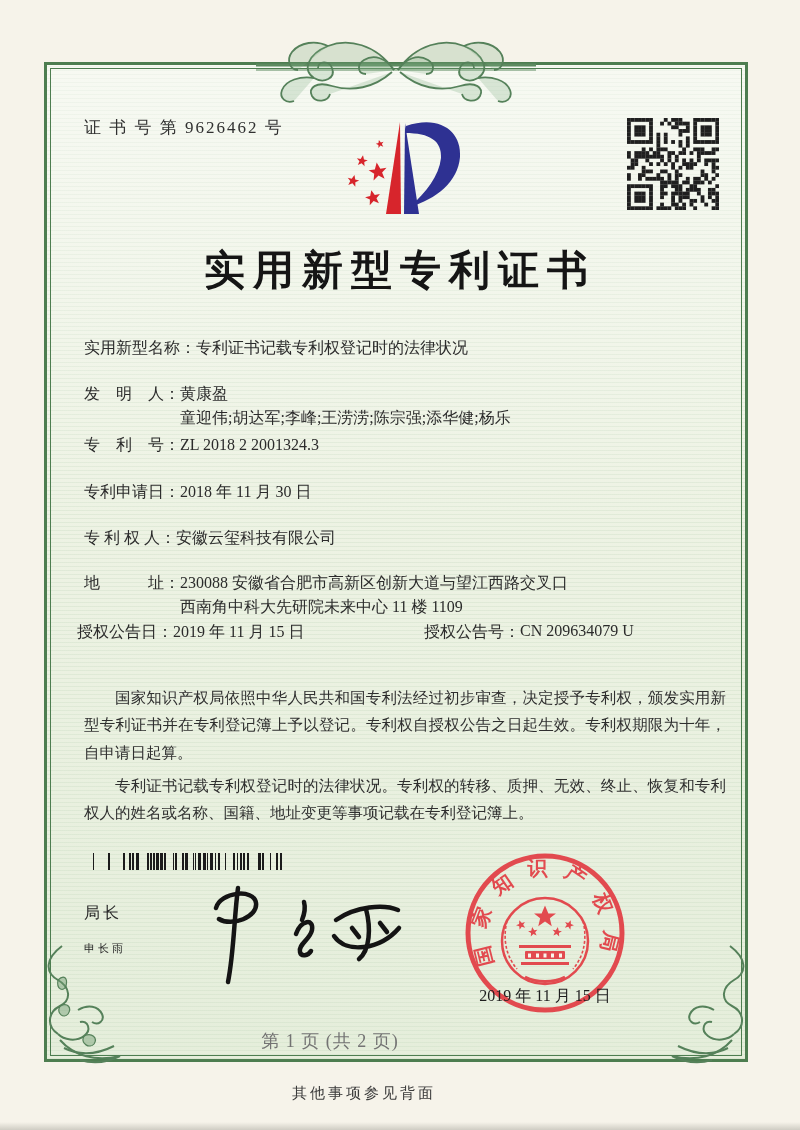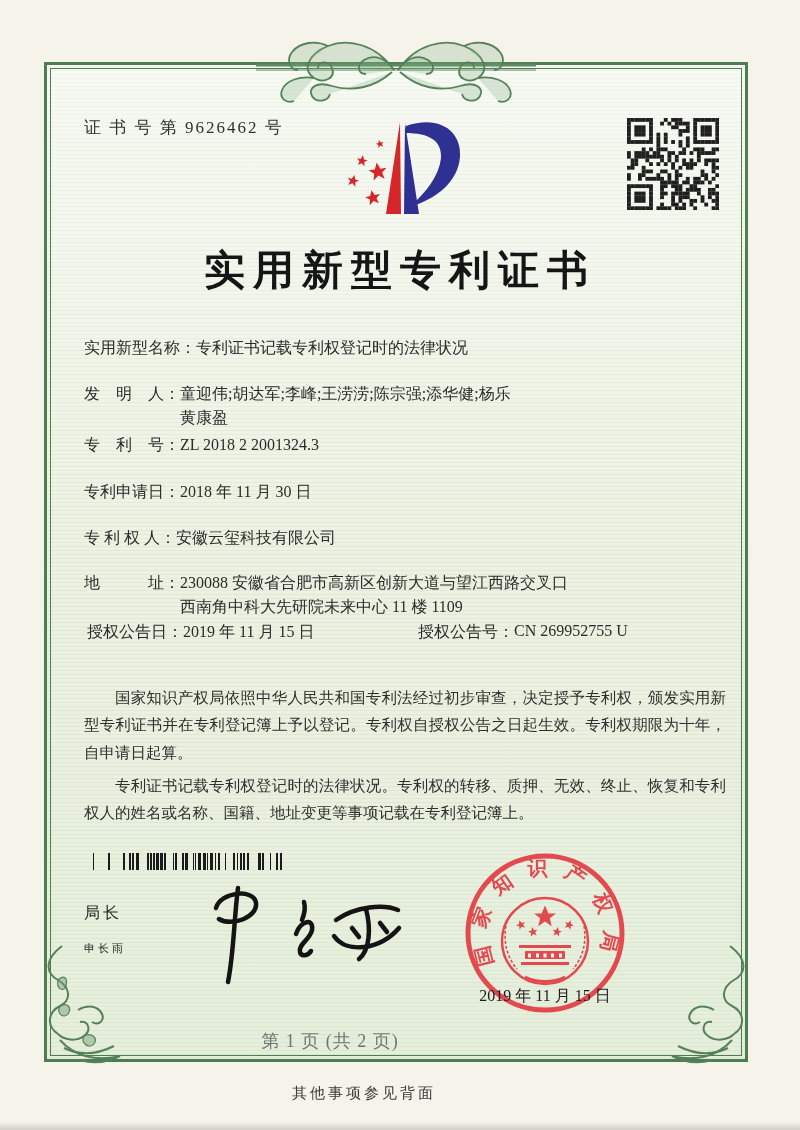--- a/index.html
+++ b/index.html
@@ -29,21 +29,21 @@
   .cert-no{left:84px;top:116px;font-size:17px;letter-spacing:2px;color:#303030;}
   .title{
     left:44px;top:243px;width:704px;text-align:center;
     font-size:41px;font-weight:bold;letter-spacing:8px;padding-left:8px;box-sizing:border-box;
     color:#151515;
   }
   .frow{left:84px;width:642px;display:flex;align-items:flex-start;font-size:16px;line-height:1.5;}
   .flabel{flex:none;white-space:pre;color:#2b2b2b;}
   .fvalue{flex:1;color:#2b2b2b;}
   .fgroup{display:flex;text-align:center;}
-  .grant-row{left:87px;width:642px;display:flex;font-size:16px;}
+  .grant-row{left:77px;width:642px;display:flex;font-size:16px;gap:16px;}
   .grant-first{width:331px;display:flex;flex:none;}
   .paras{left:84px;top:652px;width:642px;font-size:15.5px;line-height:1.76;text-align:justify;color:#2f2f2f;margin-top:32px;}
   .paras p{margin:0 0 6px 0;text-indent:2em;}
   .barcode-box{left:90px;top:853px;width:200px;height:17px;}
   .signer-title{left:84px;top:903px;font-size:16px;letter-spacing:3px;}
   .signer-name{left:84px;top:941px;font-size:11px;letter-spacing:3px;}
   .sig-svg{left:200px;top:876px;}
   .seal-date{left:452px;top:986px;width:186px;text-align:center;font-size:16px;color:#1e1e1e;z-index:3;}
   .page-num{left:44px;top:1029px;width:572px;text-align:center;font-size:18px;letter-spacing:1px;color:#737373;}
   .back-note{left:292px;top:1084px;font-size:15px;letter-spacing:3px;color:#3a3a3a;}
@@ -430,22 +430,22 @@
 <div class="abs title">实用新型专利证书</div>
 
 <div class="abs frow" style="top:336px">
   <span class="flabel">实用新型名称：</span>
   <span class="fvalue">专利证书记载专利权登记时的法律状况</span>
 </div>
 
 <div class="abs frow" style="top:382px">
   <span class="flabel">发　明　人：</span>
   <span class="fvalue">
+    <div>黄康盈</div>
     <div>童迎伟;胡达军;李峰;王涝涝;陈宗强;添华健;杨乐</div>
-    <div>黄康盈</div>
   </span>
 </div>
 
 <div class="abs frow" style="top:433px">
   <span class="flabel">专　利　号：</span>
   <span class="fvalue">ZL 2018 2 2001324.3</span>
 </div>
 
 <div class="abs frow" style="top:480px">
   <span class="flabel">专利申请日：</span>
@@ -465,21 +465,21 @@
   </span>
 </div>
 
 <div class="abs grant-row" style="top:622px">
   <span class="grant-first">
     <span class="flabel">授权公告日：</span>
     <span class="fvalue">2019 年 11 月 15 日</span>
   </span>
   <span class="fgroup">
     <span class="flabel">授权公告号：</span>
-    <span class="fvalue">CN 269952755 U</span>
+    <span class="fvalue">CN 209634079 U</span>
   </span>
 </div>
 
 <div class="abs paras">
   <p>国家知识产权局依照中华人民共和国专利法经过初步审查，决定授予专利权，颁发实用新型专利证书并在专利登记簿上予以登记。专利权自授权公告之日起生效。专利权期限为十年，自申请日起算。</p>
   <p>专利证书记载专利权登记时的法律状况。专利权的转移、质押、无效、终止、恢复和专利权人的姓名或名称、国籍、地址变更等事项记载在专利登记簿上。</p>
 </div>
 
 <div class="abs barcode-box">
   <svg width="200" height="17" viewBox="0 0 200 17">

